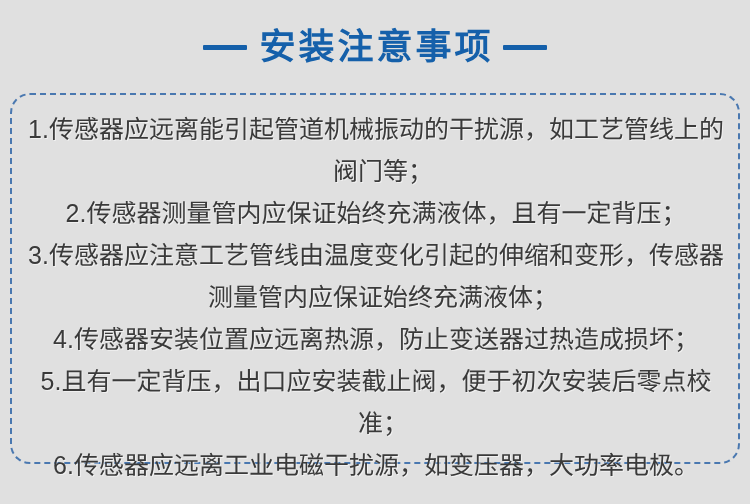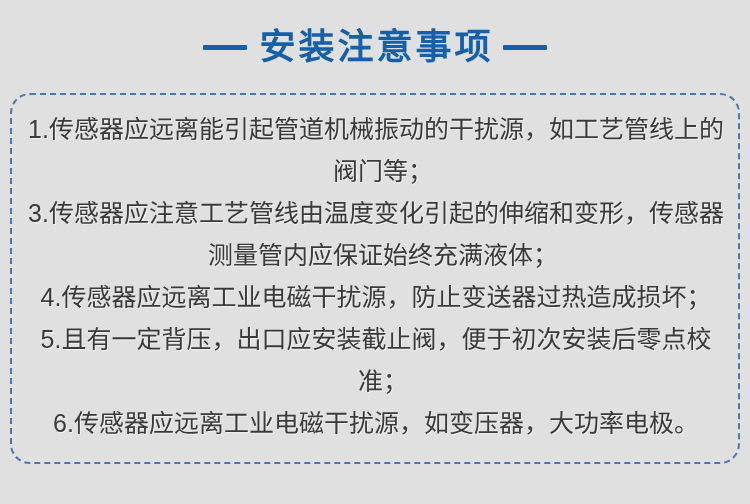--- a/index.html
+++ b/index.html
@@ -61,17 +61,18 @@
 <body>
 
 <div class="title-row">
   <span class="title-dash"></span>
   <span class="page-title">安装注意事项</span>
   <span class="title-dash"></span>
 </div>
 
 <div class="notes-panel">
   <div class="note"><span class="note-number">1.</span><span>传感器应远离能引起管道机械振动的干扰源，如工艺管线上的阀门等；</span></div>
+  <div class="note"><span class="note-number">2.</span><span>传感器测量管内应保证始终充满液体，且有一定背压；</span></div>
   <div class="note"><span class="note-number">3.</span><span>传感器应注意工艺管线由温度变化引起的伸缩和变形，传感器测量管内应保证始终充满液体；</span></div>
-  <div class="note"><span class="note-number">4.</span><span>传感器应远离工业电磁干扰源，防止变送器过热造成损坏；</span></div>
+  <div class="note"><span class="note-number">4.</span><span>传感器安装位置应远离热源，防止变送器过热造成损坏；</span></div>
   <div class="note"><span class="note-number">5.</span><span>且有一定背压，出口应安装截止阀，便于初次安装后零点校准；</span></div>
   <div class="note"><span class="note-number">6.</span><span>传感器应远离工业电磁干扰源，如变压器，大功率电极。</span></div>
 </div>
 
 </body></html>

